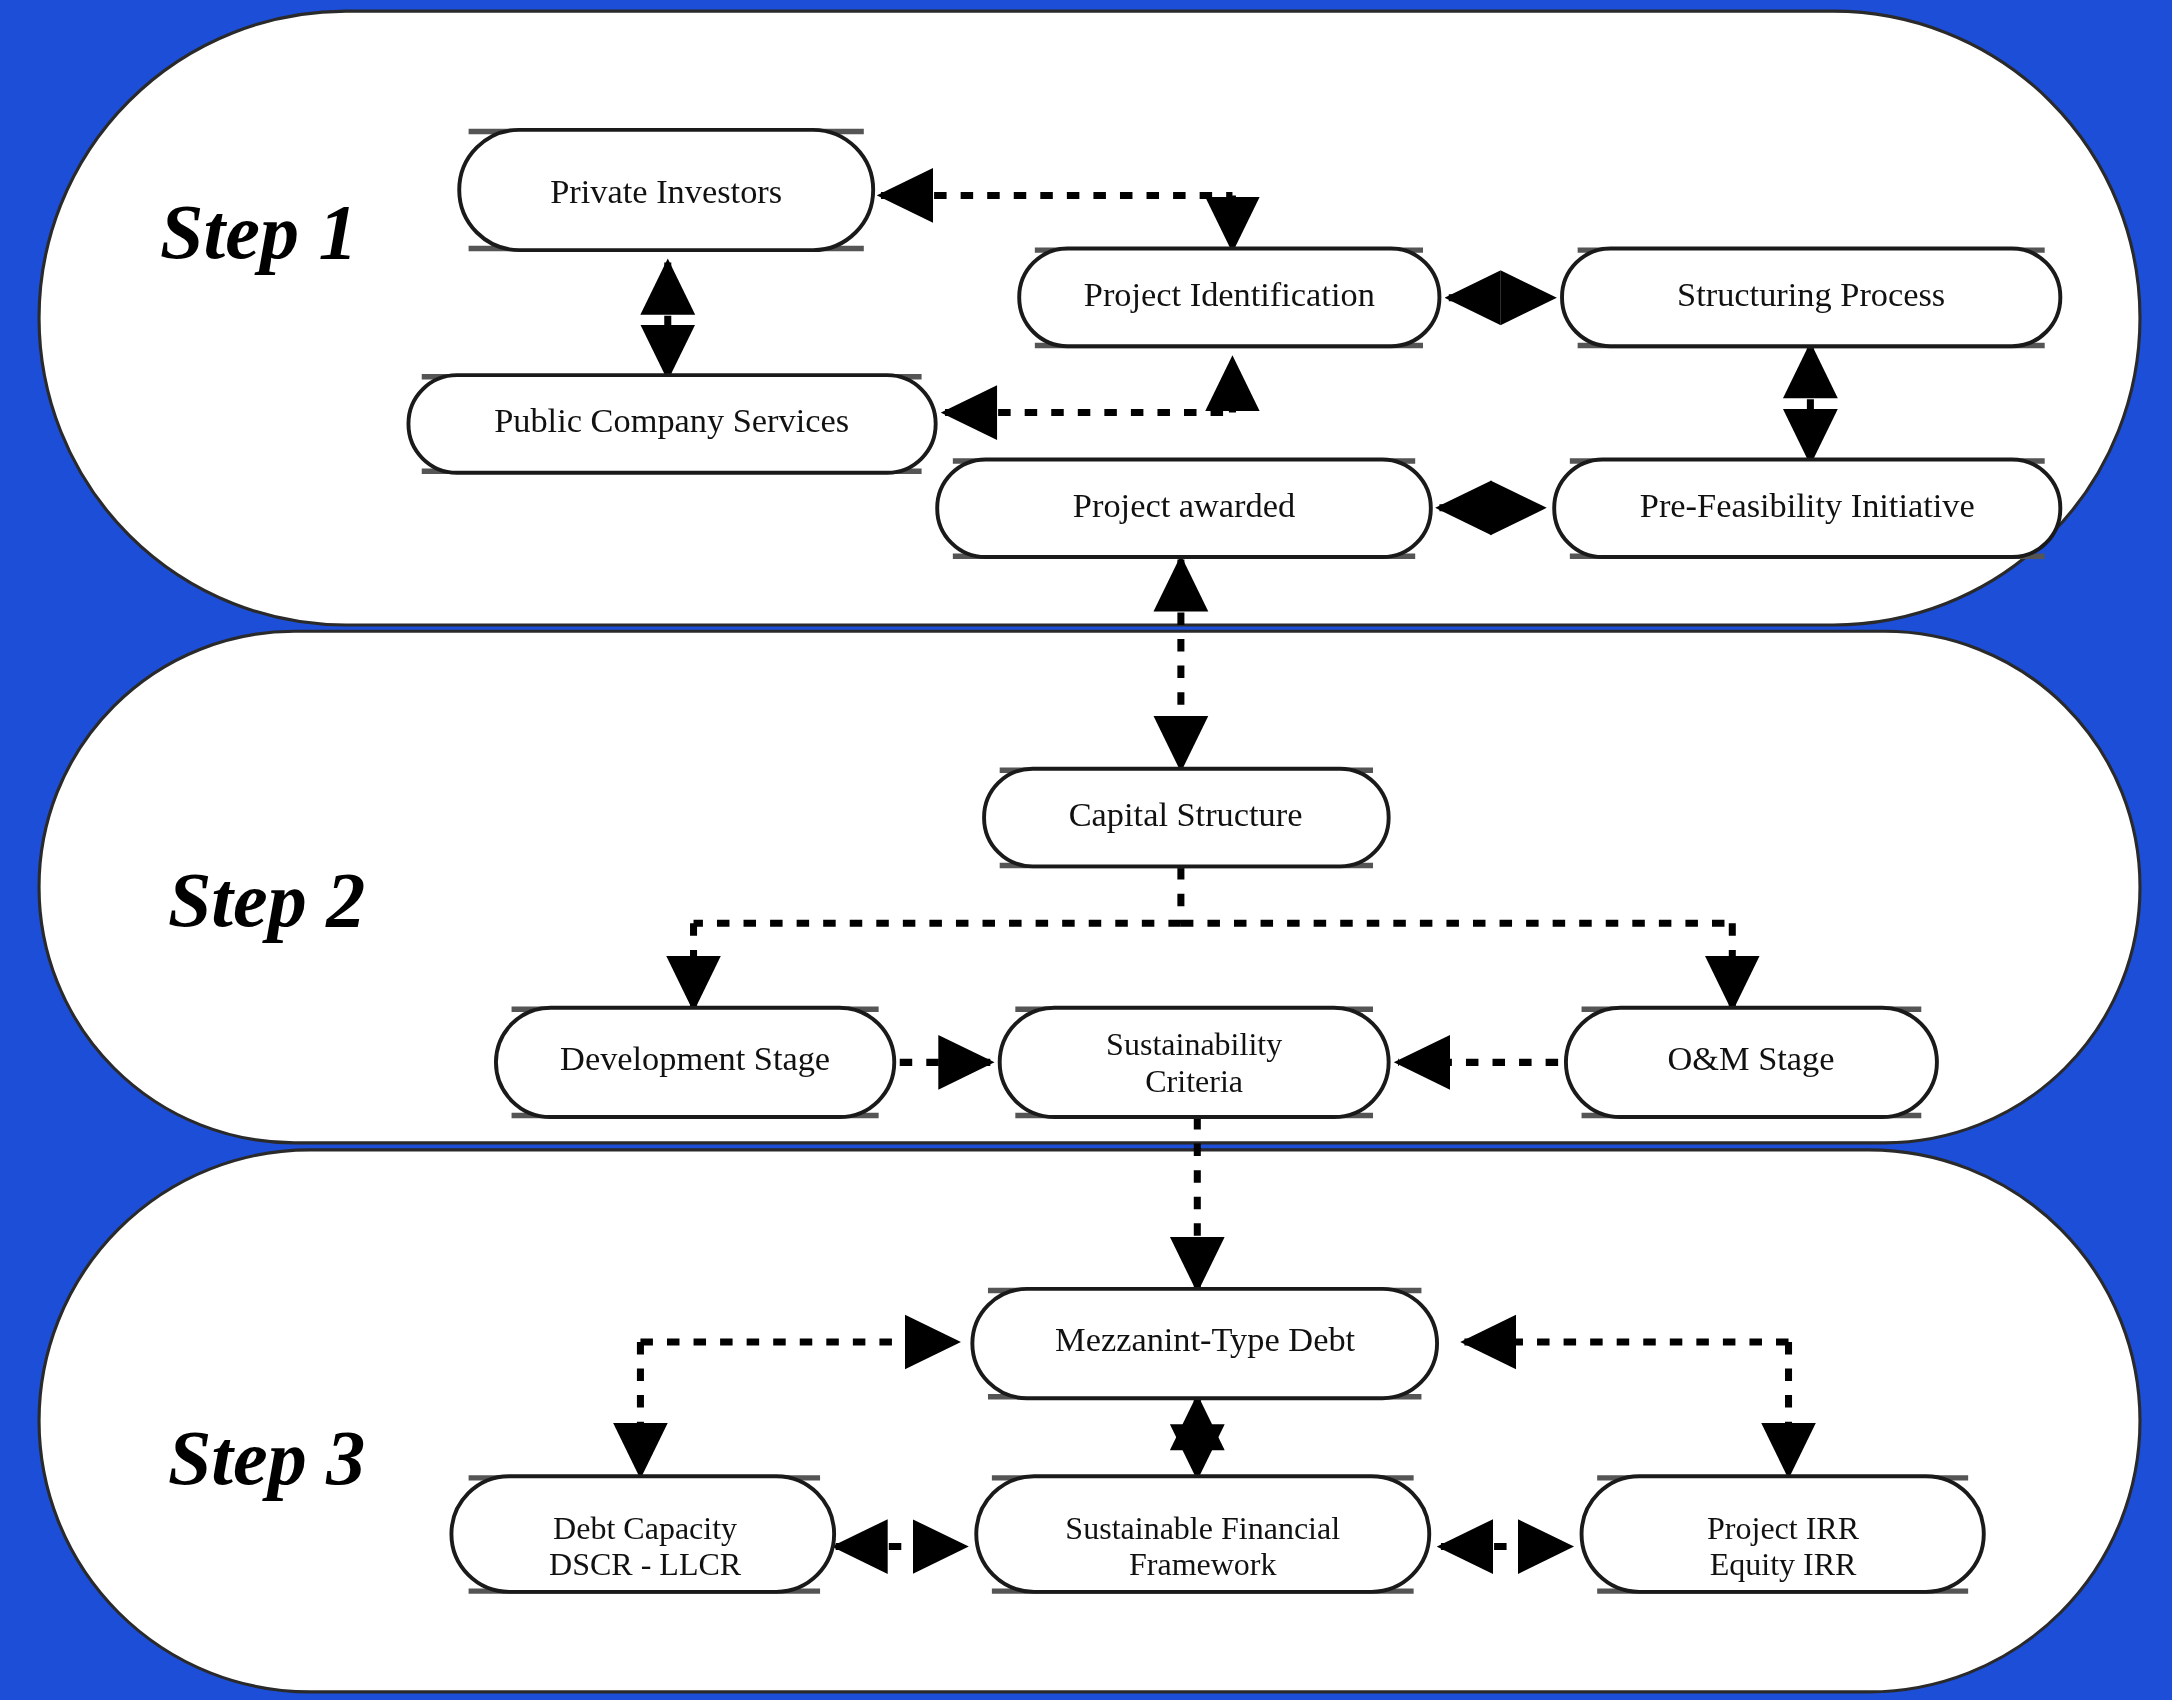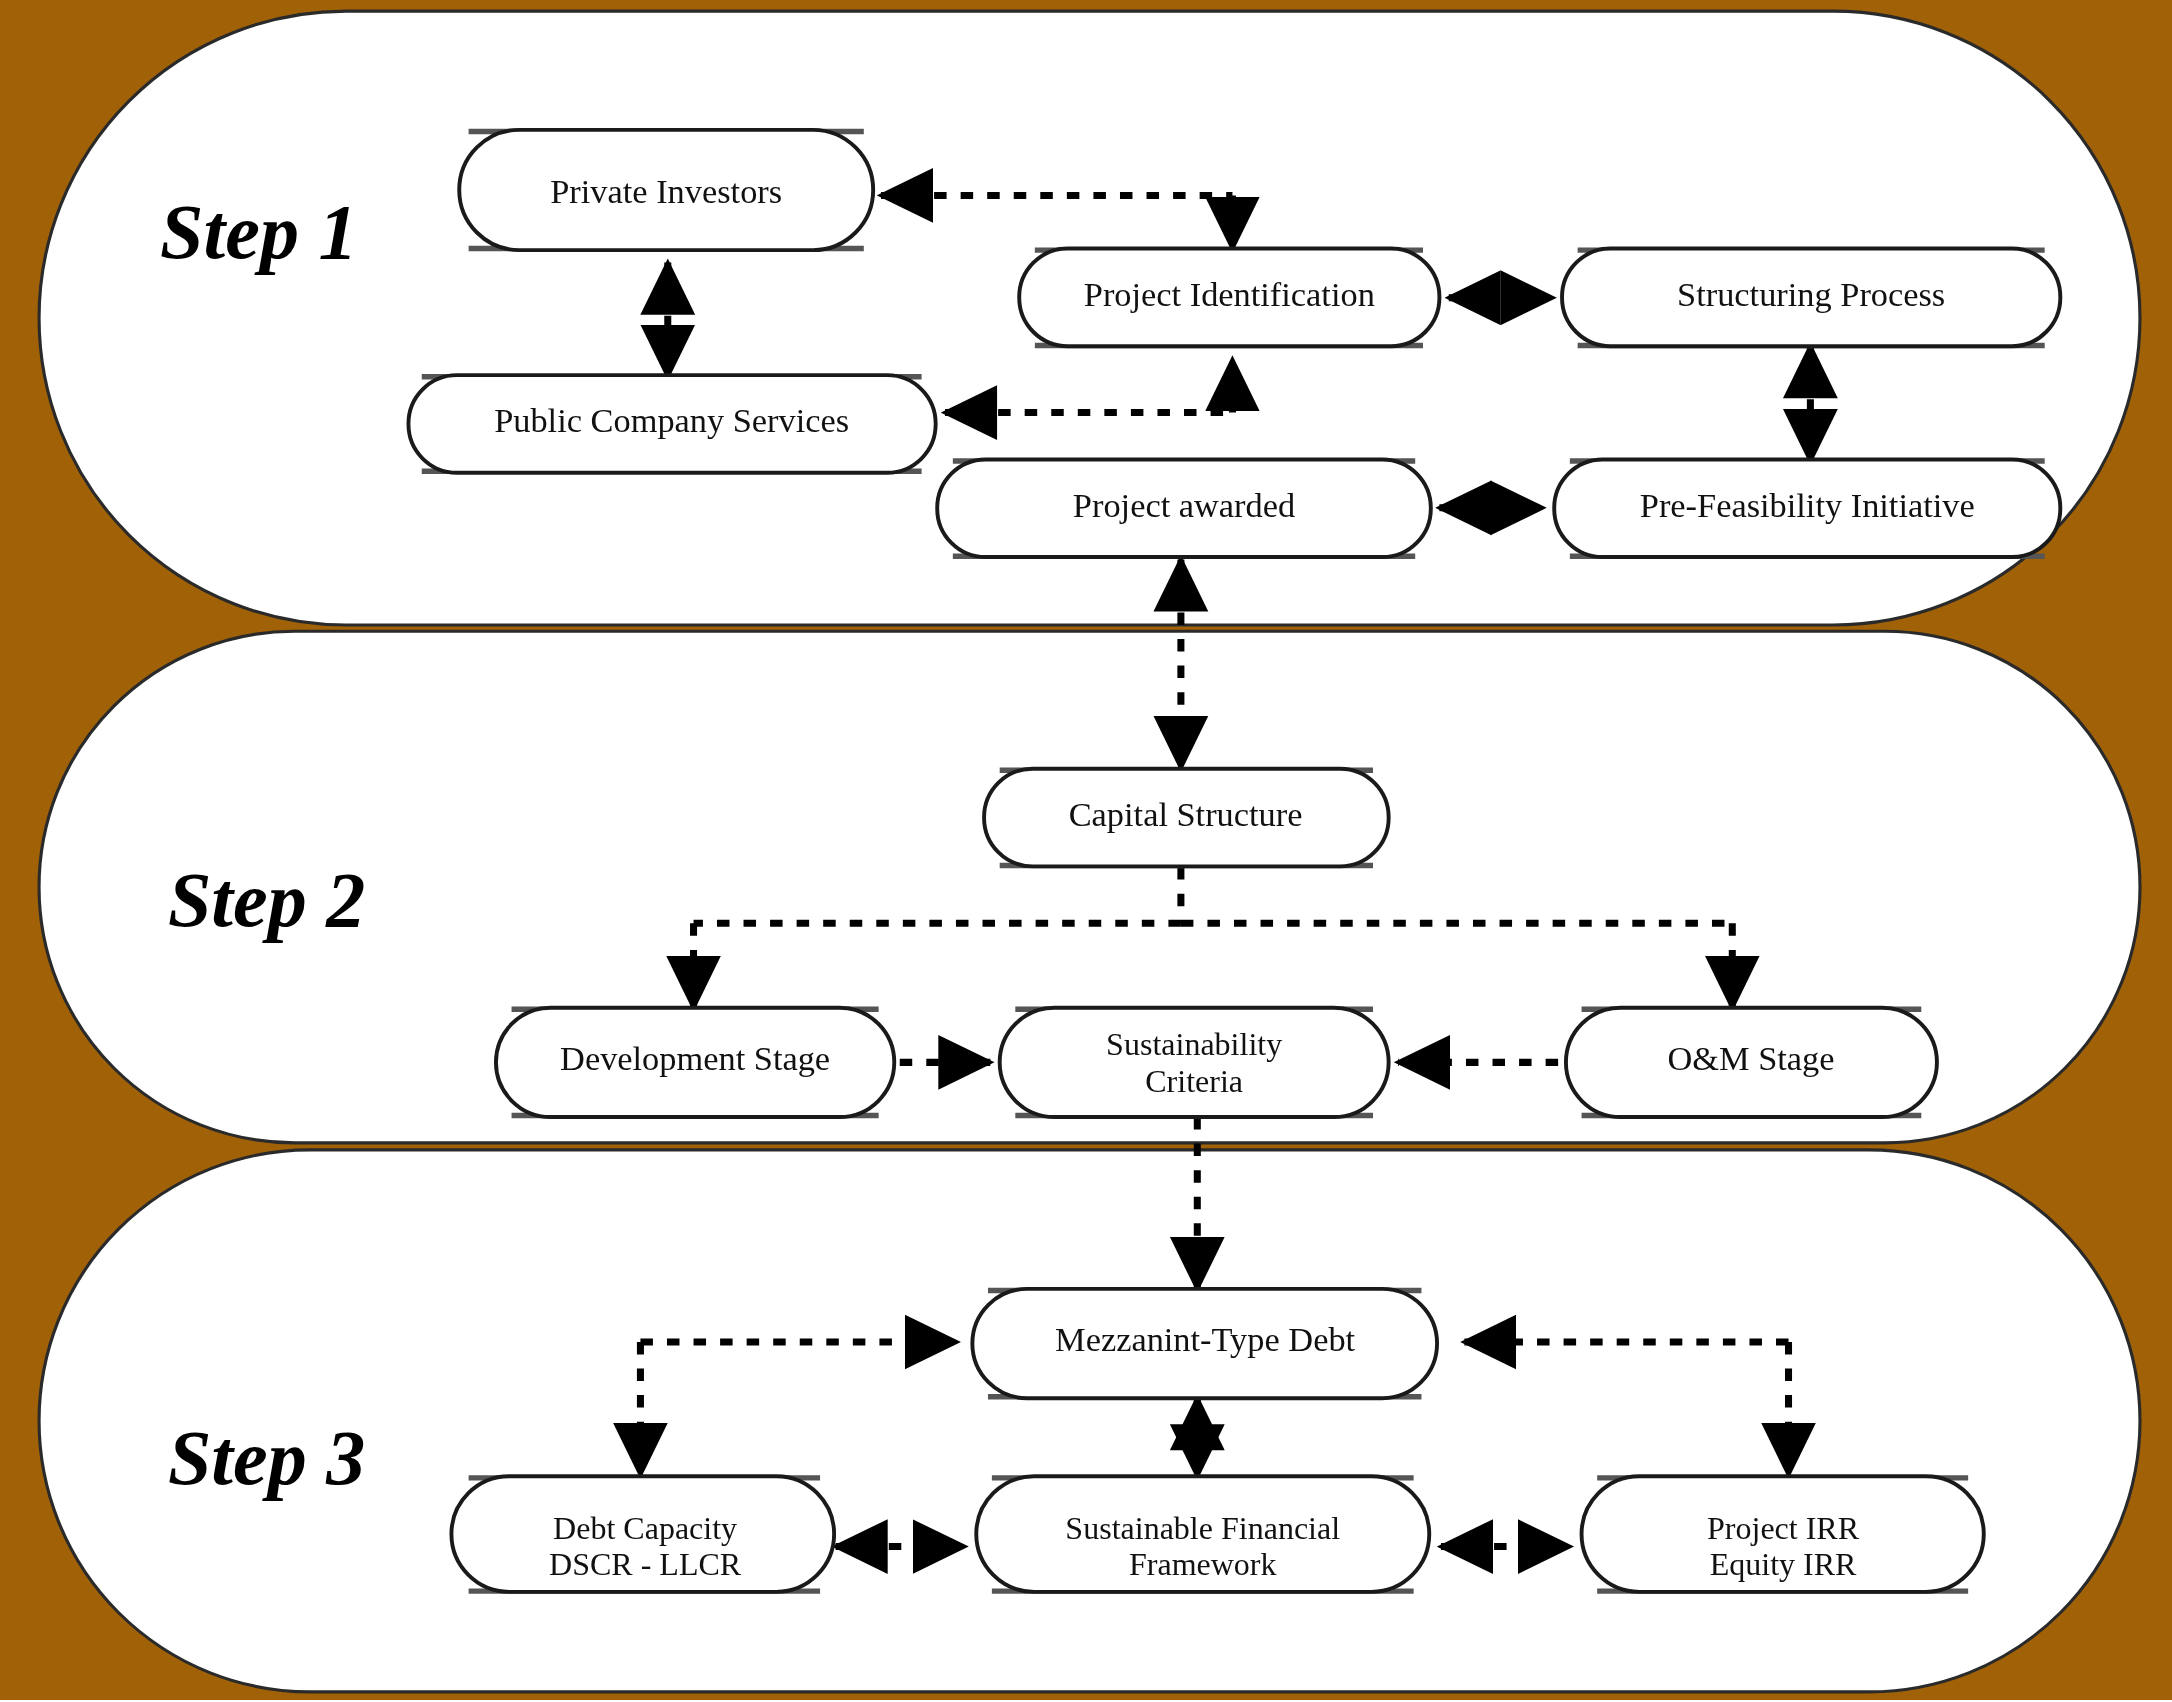--- a/index.html
+++ b/index.html
@@ -4,21 +4,21 @@
 <style>
   html, body {
     margin: 0;
     padding: 0;
     background: #ffffff;
   }
   #canvas-wrap {
     position: relative;
     width: 2172px;
     height: 1700px;
-    background: #a16207;
+    background: #1d4ed8;
     overflow: hidden;
     font-family: "Liberation Serif", "DejaVu Serif", serif;
   }
   svg.diagram {
     display: block;
     width: 2172px;
     height: 1703px;
   }
   .step-container {
     fill: #ffffff;

